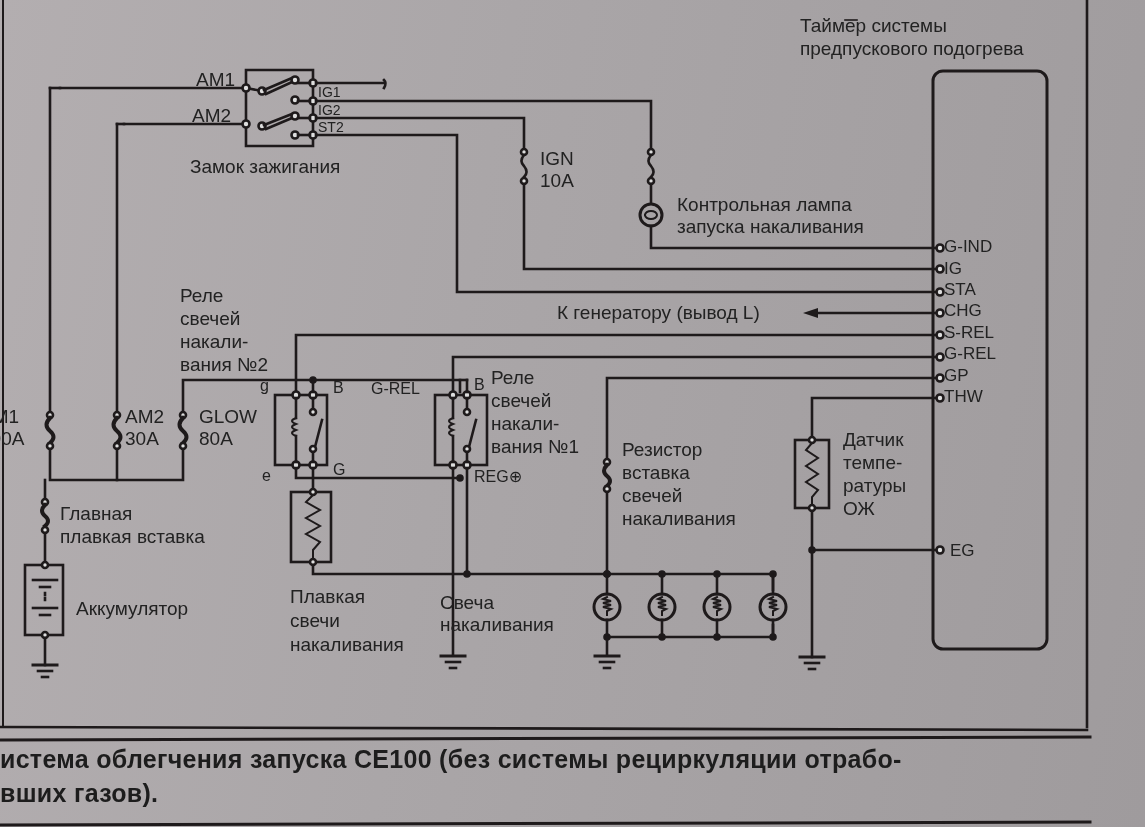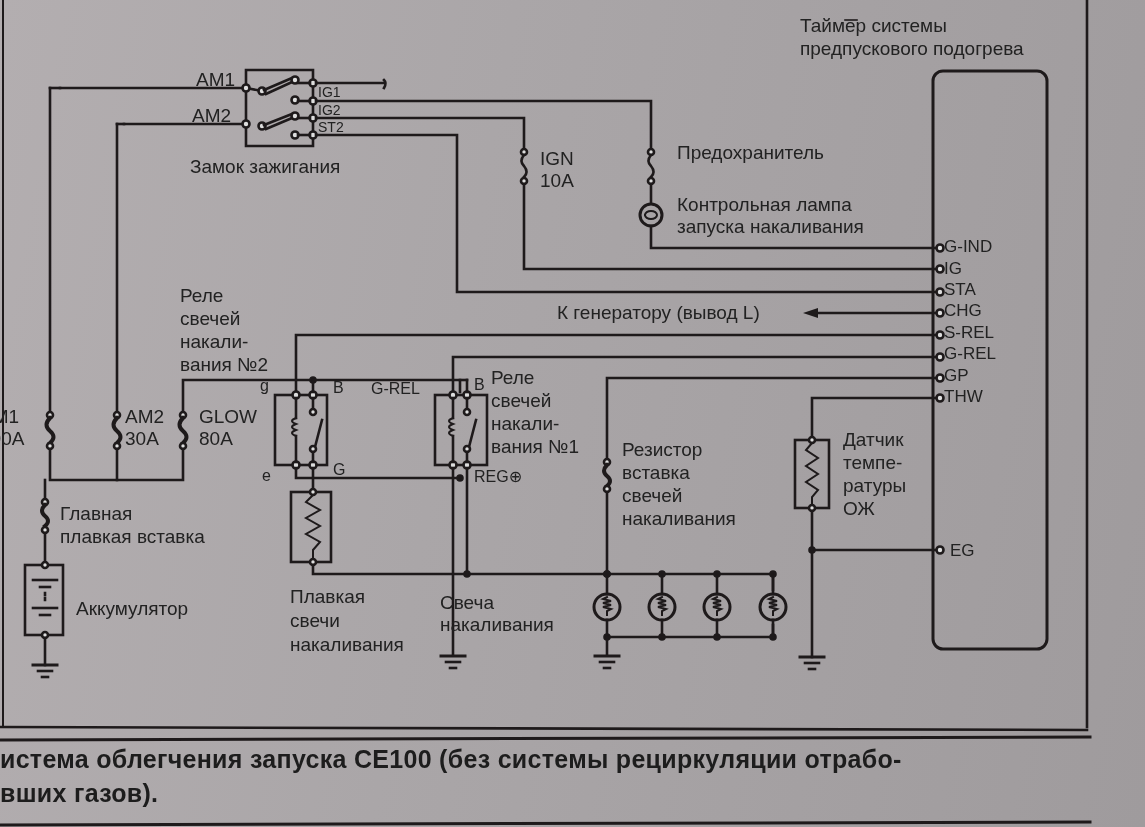--- a/index.html
+++ b/index.html
@@ -301,21 +301,20 @@
 <div class="lbl sm" style="left:318px;top:102px;">IG2</div>
 <div class="lbl sm" style="left:318px;top:119px;">ST2</div>
 <div class="lbl" style="left:190px;top:155px;">Замок зажигания</div>
 
 <div class="lbl" style="left:540px;top:148px;line-height:22px;">
   <div>IGN</div>
   <div>10A</div>
 </div>
 
 <div class="lbl" style="left:677px;top:142px;line-height:22px;">
-  <div>Предохранитель</div>
 </div>
 <div class="lbl" style="left:677px;top:194px;line-height:22px;">
   <div>Контрольная лампа</div>
   <div>запуска накаливания</div>
 </div>
 
 <div class="lbl pin" style="left:944px;top:237px;">G-IND</div>
 <div class="lbl pin" style="left:944px;top:259px;">IG</div>
 <div class="lbl pin" style="left:944px;top:280px;">STA</div>
 <div class="lbl pin" style="left:944px;top:301px;">CHG</div>

